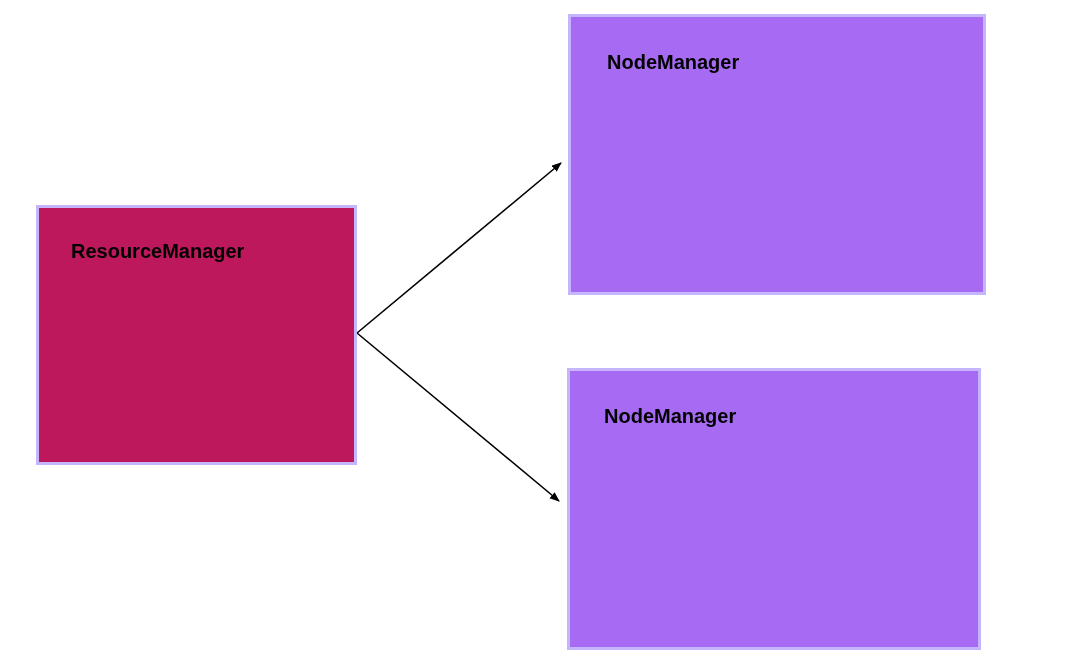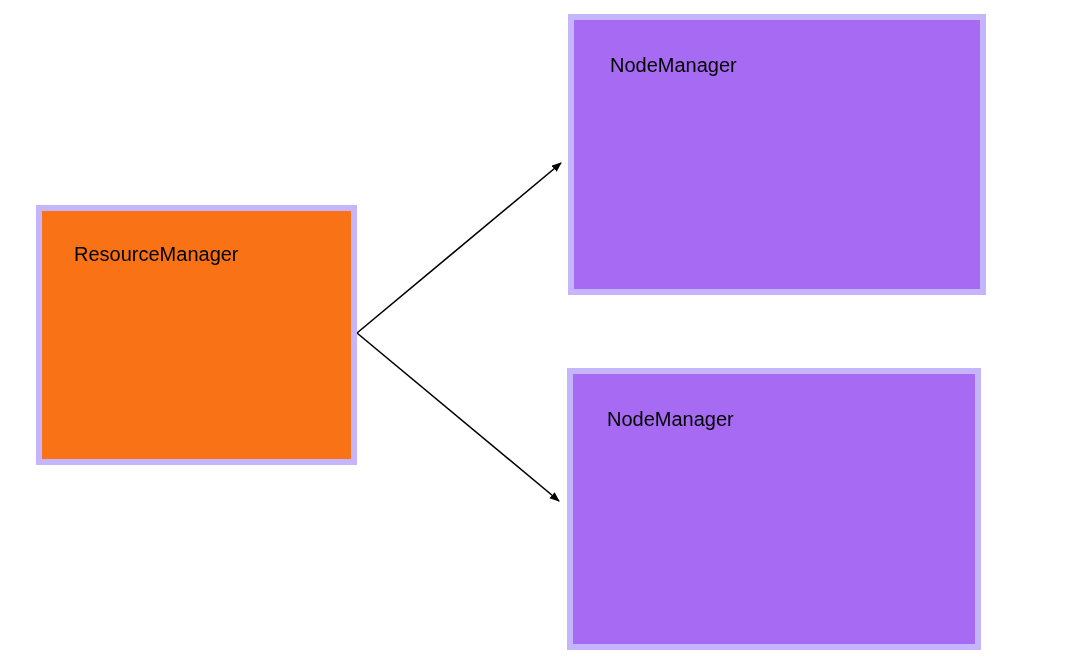--- a/index.html
+++ b/index.html
@@ -10,23 +10,24 @@
   .canvas {
     position: relative;
     width: 1072px;
     height: 672px;
     background: #ffffff;
     overflow: hidden;
     font-family: "Liberation Sans", sans-serif;
   }
   .node {
     position: absolute;
-    border: 6px solid #c4b5fd;
+    border: 3px solid #c4b5fd;
     box-sizing: border-box;
     color: #000000;
+    font-weight: bold;
   }
   .node .label {
     display: block;
     font-size: 20px;
     line-height: 24px;
     color: #000000;
     white-space: nowrap;
   }
   #node-resource-manager {
     left: 36px;
@@ -77,21 +78,21 @@
   <svg class="edges-layer" width="1072" height="672" viewBox="0 0 1072 672" xmlns="http://www.w3.org/2000/svg">
     <defs>
       <marker id="arrowhead" markerWidth="12" markerHeight="10" refX="9" refY="4" orient="auto" markerUnits="userSpaceOnUse">
         <path d="M0,0 L10,4 L0,8 z" fill="#000000"></path>
       </marker>
     </defs>
     <line class="edge-line" x1="357" y1="333" x2="561" y2="163" marker-end="url(#arrowhead)"></line>
     <line class="edge-line" x1="357" y1="333" x2="559" y2="501" marker-end="url(#arrowhead)"></line>
   </svg>
 
-  <div class="node" id="node-resource-manager" style="background-color: #f97316;">
+  <div class="node" id="node-resource-manager" style="background-color: #be185d;">
     <span class="label">ResourceManager</span>
   </div>
 
   <div class="node" id="node-manager-top" style="background-color: rgb(167, 106, 242);">
     <span class="label">NodeManager</span>
   </div>
 
   <div class="node" id="node-manager-bottom" style="background-color: rgb(167, 106, 242);">
     <span class="label">NodeManager</span>
   </div>

